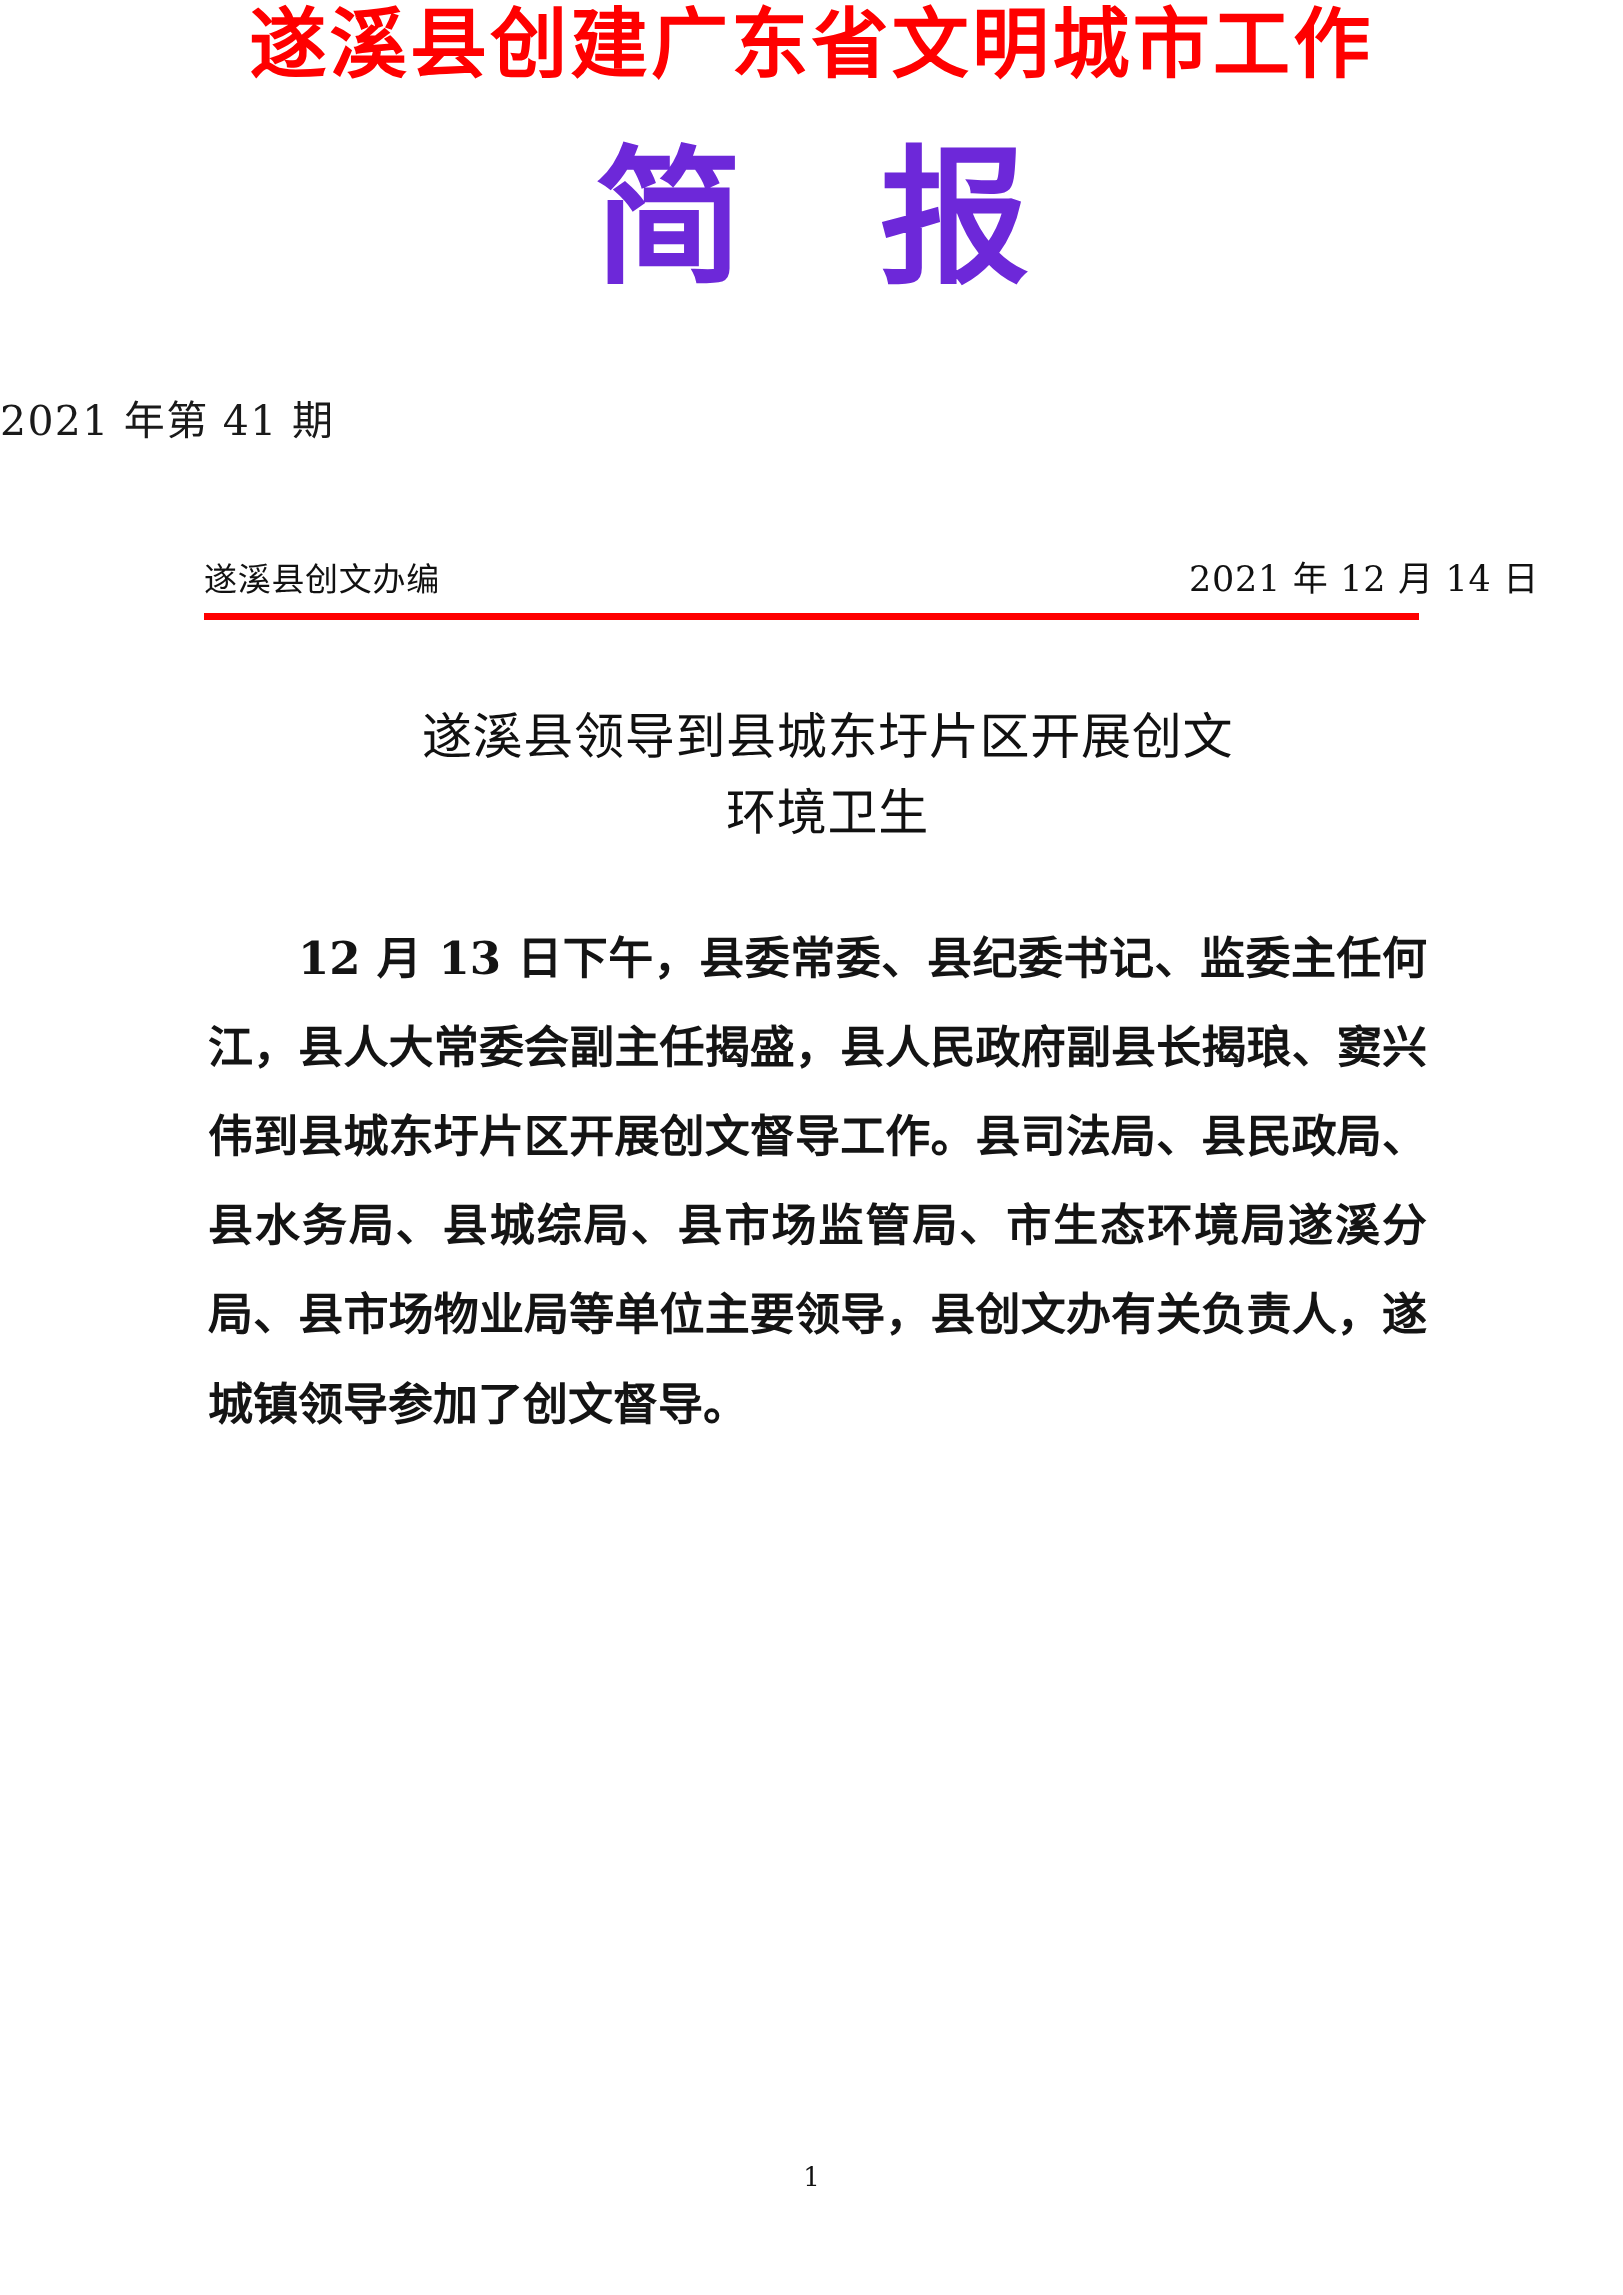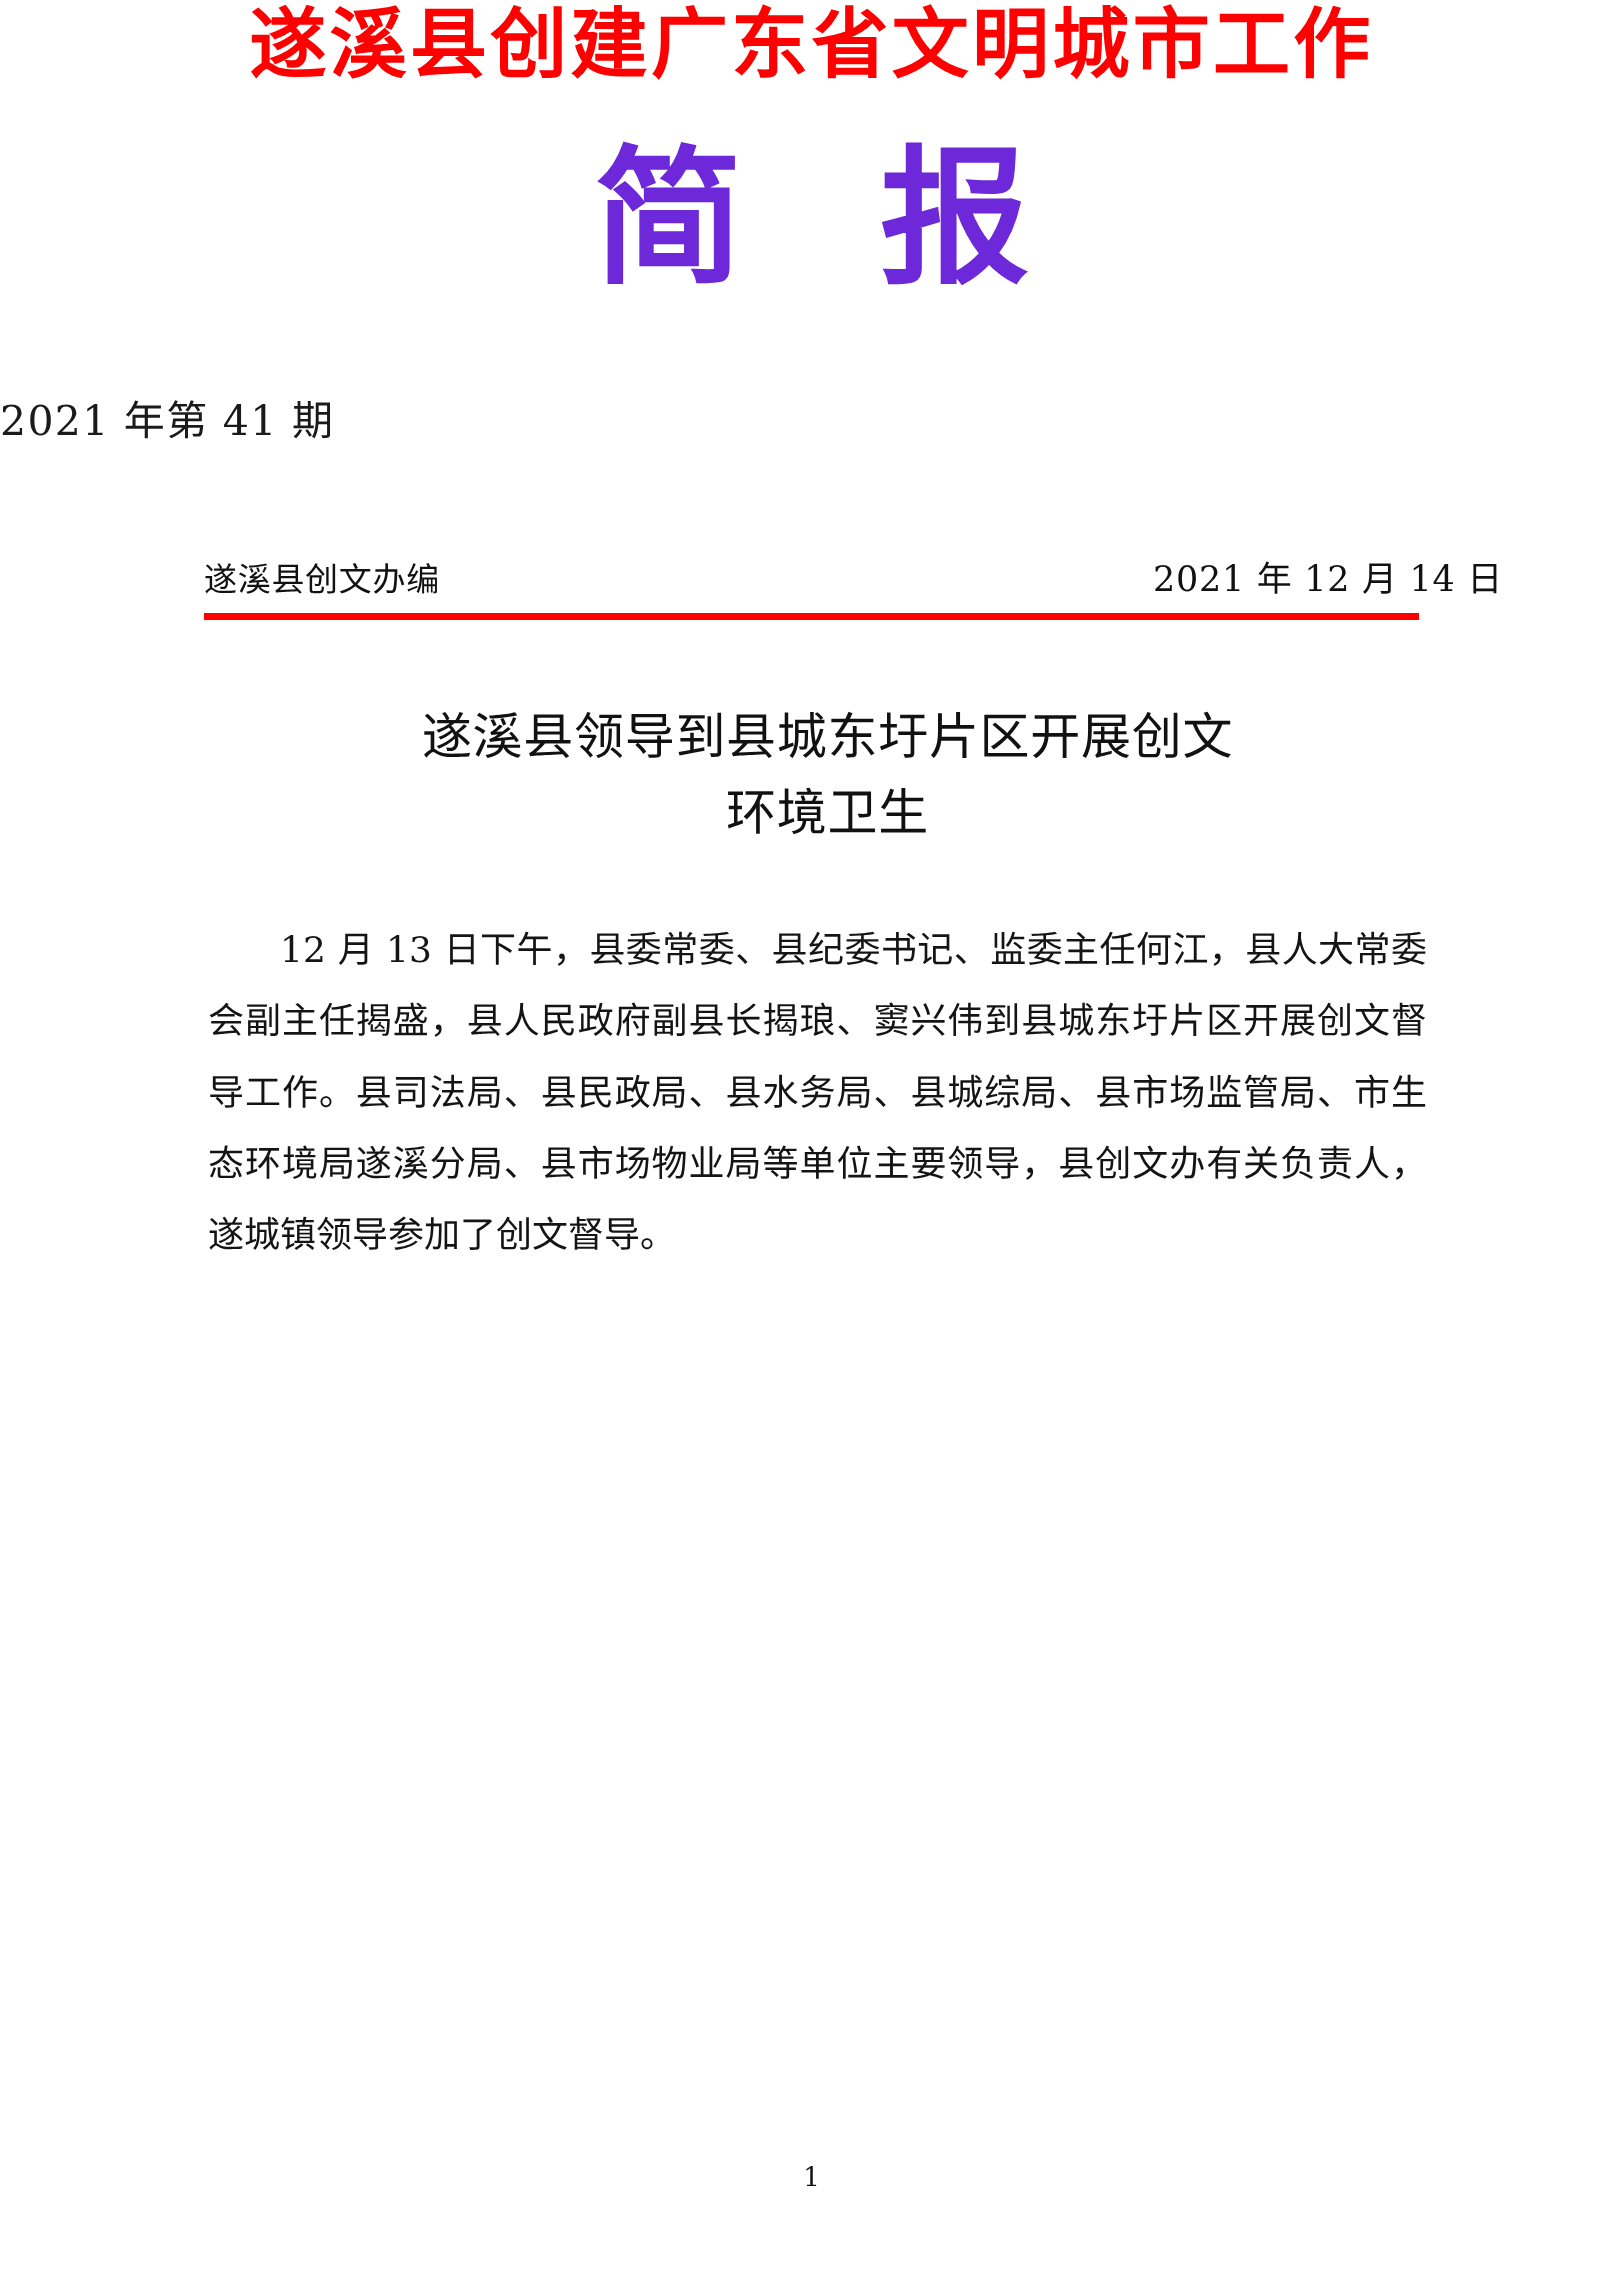--- a/index.html
+++ b/index.html
@@ -58,21 +58,21 @@
     font-size: 41px;
     line-height: 1.3;
     letter-spacing: 1.3px;
     margin-top: 85px;
   }
 
   
 
   .imprint {
     margin-top: 110px;
-    padding: 0 120px 0 204px;
+    padding: 0 84px 0 204px;
     display: flex;
     justify-content: space-between;
     align-items: flex-end;
     color: #111111;
     font-family: "DejaVu Serif", "Liberation Serif", serif;
     font-size: 33px;
     line-height: 1.2;
     letter-spacing: 0.7px;
     white-space: nowrap;
   }
@@ -103,25 +103,26 @@
     white-space: nowrap;
     padding-left: 32px;
   }
 
   
 
   .body-copy {
     margin: 63px 196px 0 208px;
     color: #141414;
     font-family: "DejaVu Serif", "Liberation Serif", serif;
-    font-size: 36px;
+    font-size: 45px;
     line-height: 1.98;
     letter-spacing: 0px;
     text-align: justify;
     text-justify: inter-character;
+    font-weight: bold;
   }
 
   .body-copy p {
     margin: 0 0 0 0;
     text-indent: 2em;
   }
 
   
 
   .page-footer {

